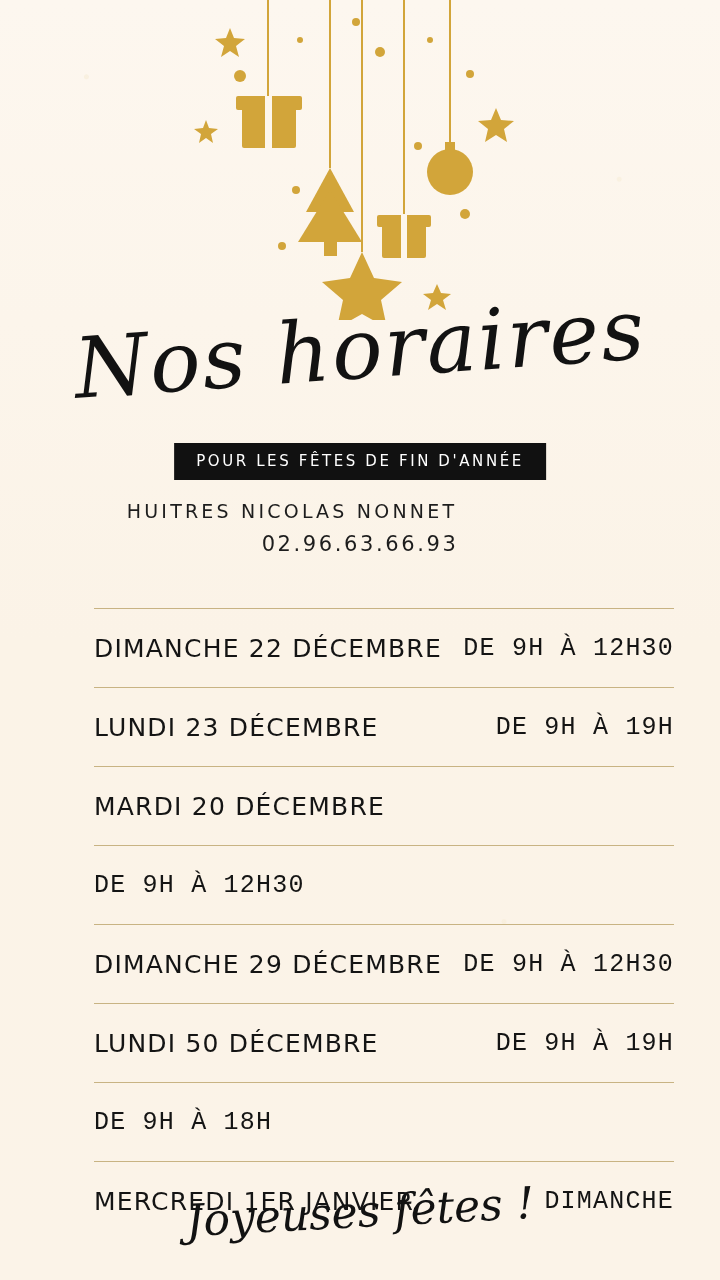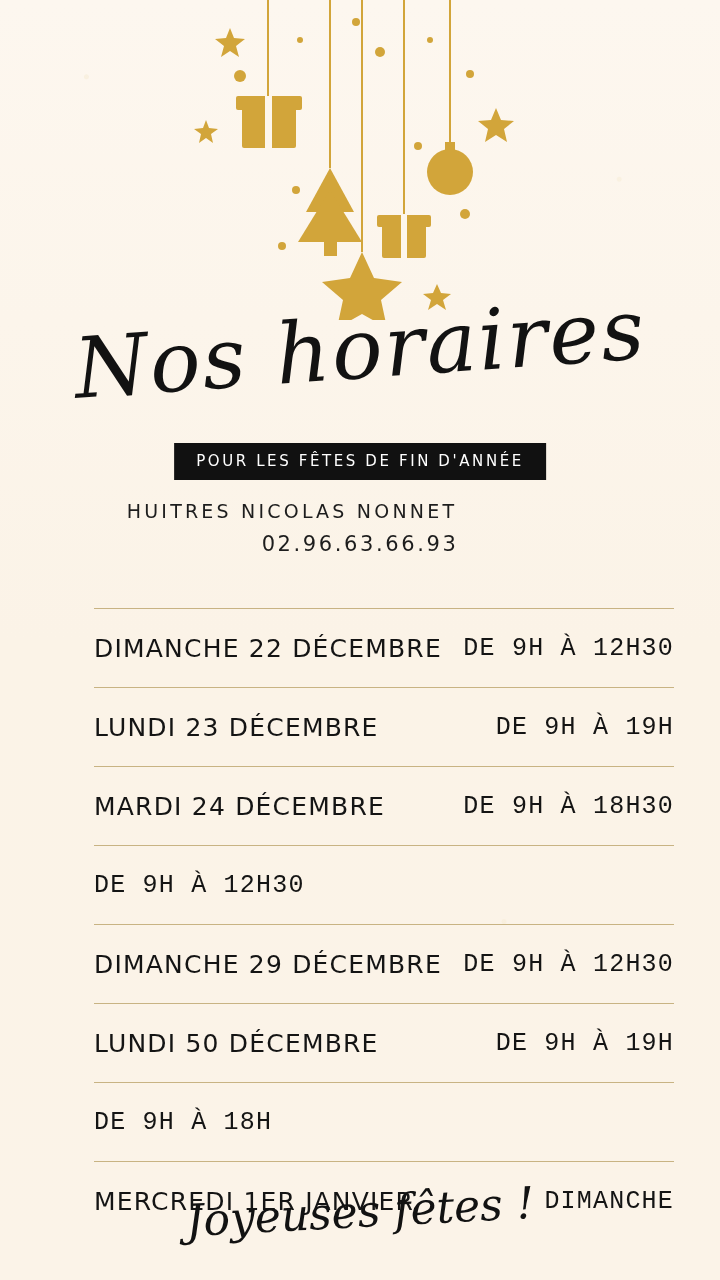--- a/index.html
+++ b/index.html
@@ -197,22 +197,21 @@
   <div class="schedule">
     <div class="sched-row">
       <span class="day">DIMANCHE 22 DÉCEMBRE</span>
       <span class="hours">DE 9H À 12H30</span>
     </div>
     <div class="sched-row">
       <span class="day">LUNDI 23 DÉCEMBRE</span>
       <span class="hours">DE 9H À 19H</span>
     </div>
     <div class="sched-row">
-      <span class="day">MARDI 24 DÉCEMBRE</span>
-      <span class="hours">DE 9H À 18H30</span>
+      <span class="day">MARDI 20 DÉCEMBRE</span>
     </div>
     <div class="sched-row">
       <span class="hours">DE 9H À 12H30</span>
     </div>
     <div class="sched-row">
       <span class="day">DIMANCHE 29 DÉCEMBRE</span>
       <span class="hours">DE 9H À 12H30</span>
     </div>
     <div class="sched-row">
       <span class="day">LUNDI 50 DÉCEMBRE</span>

